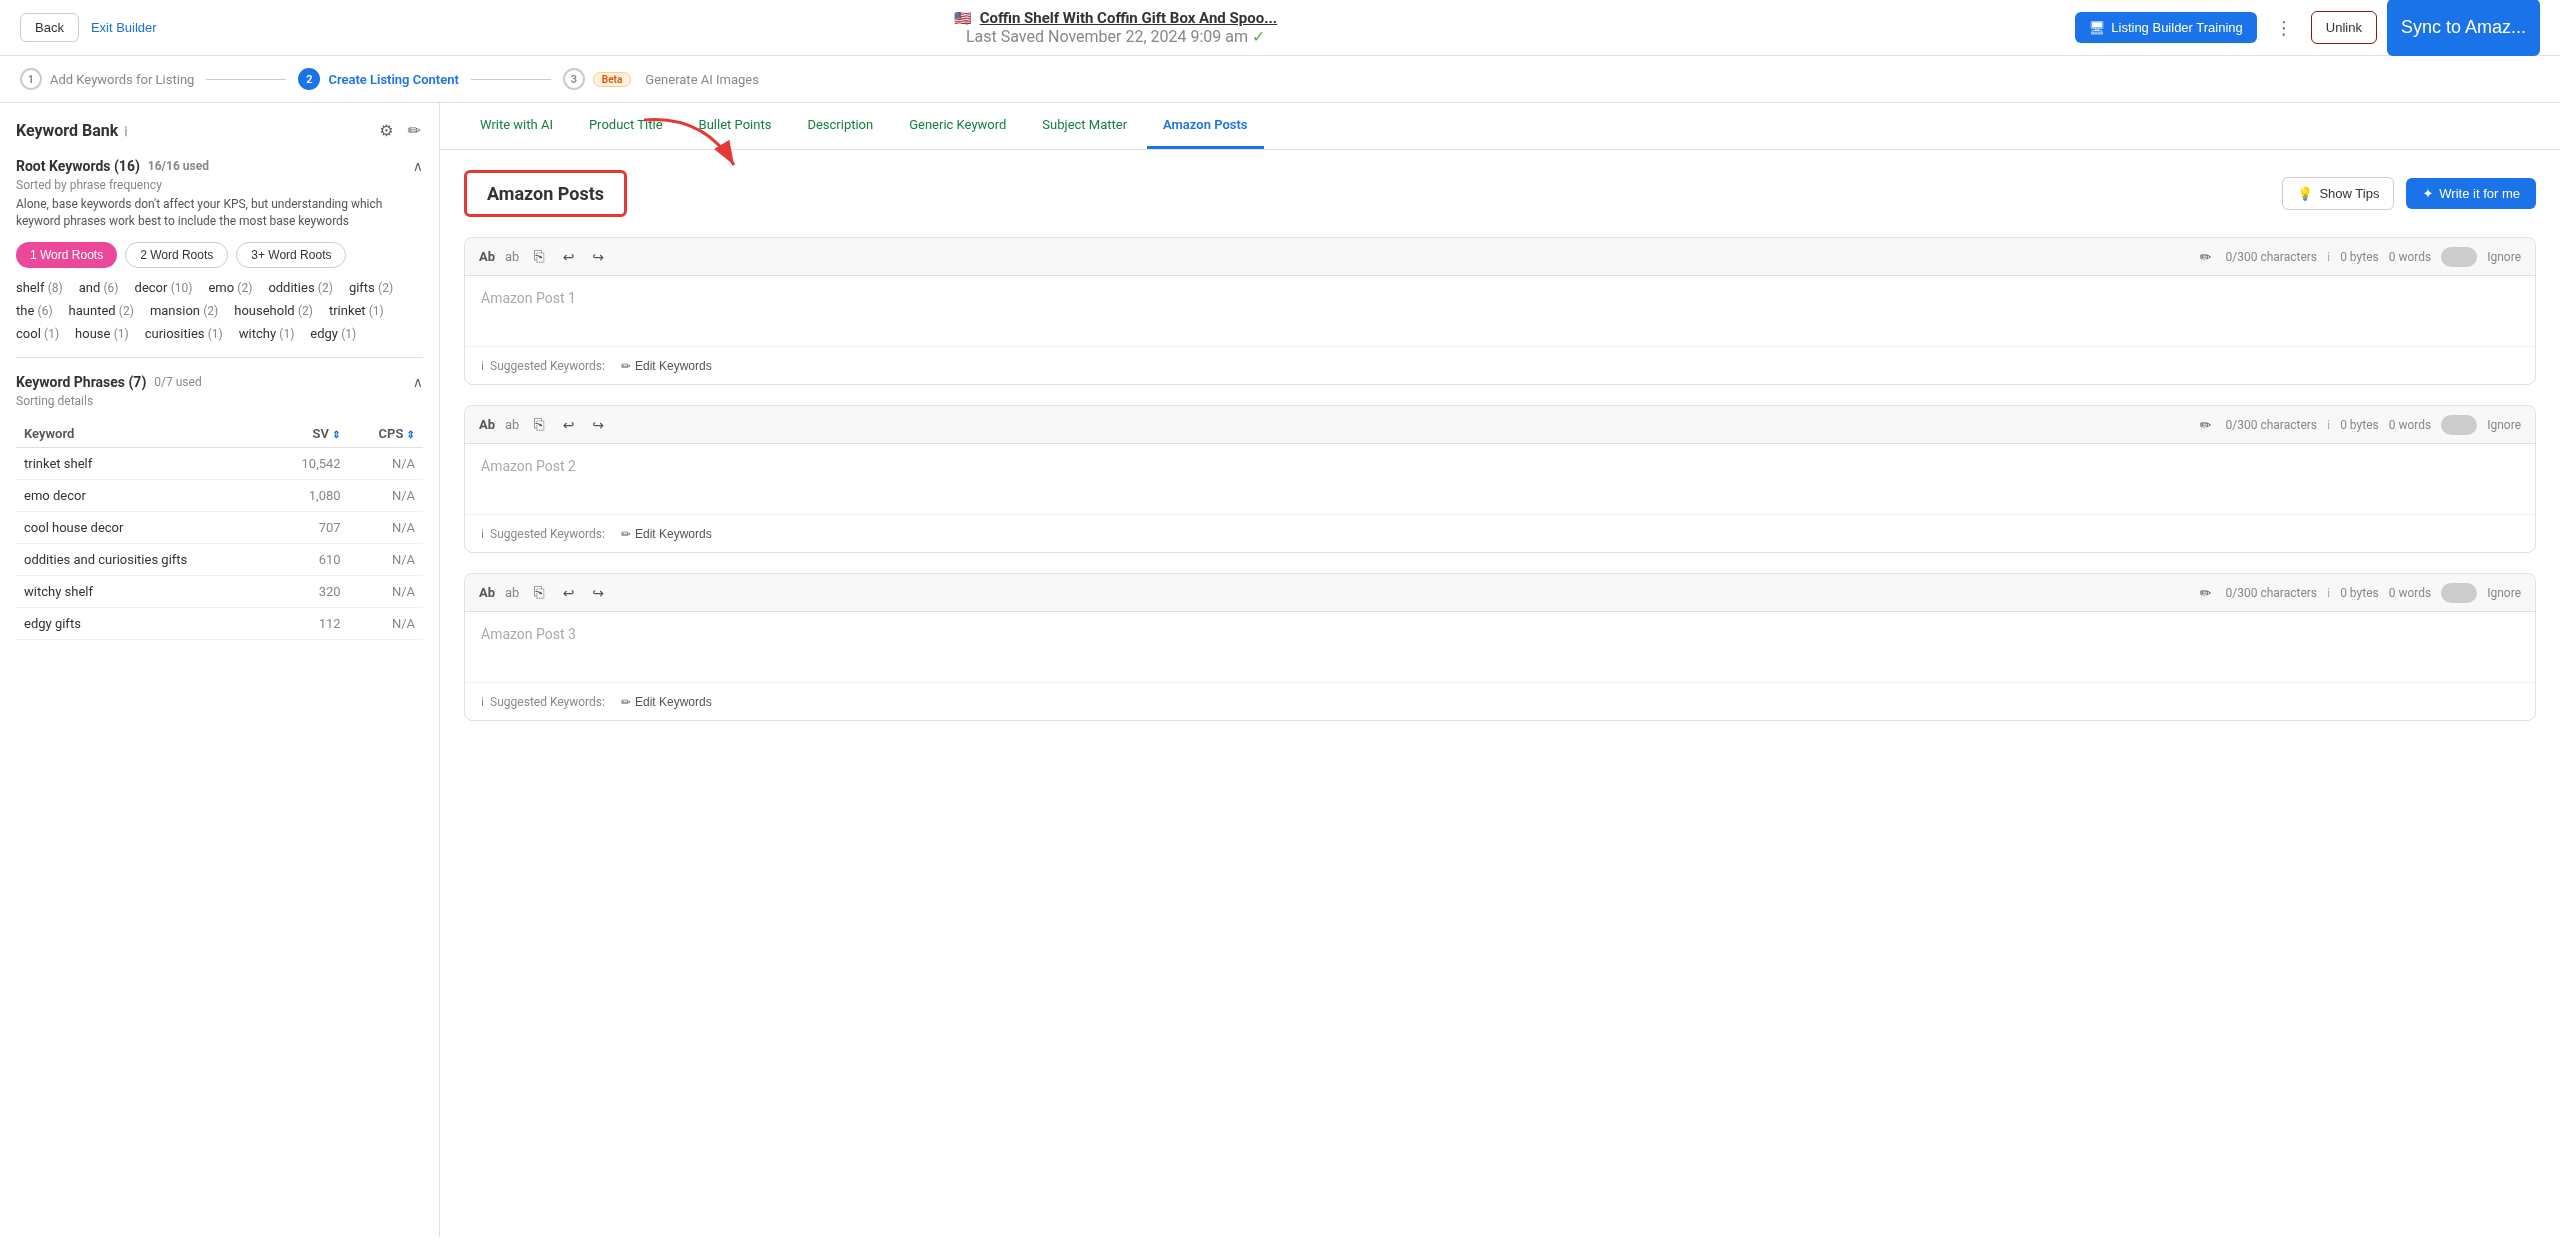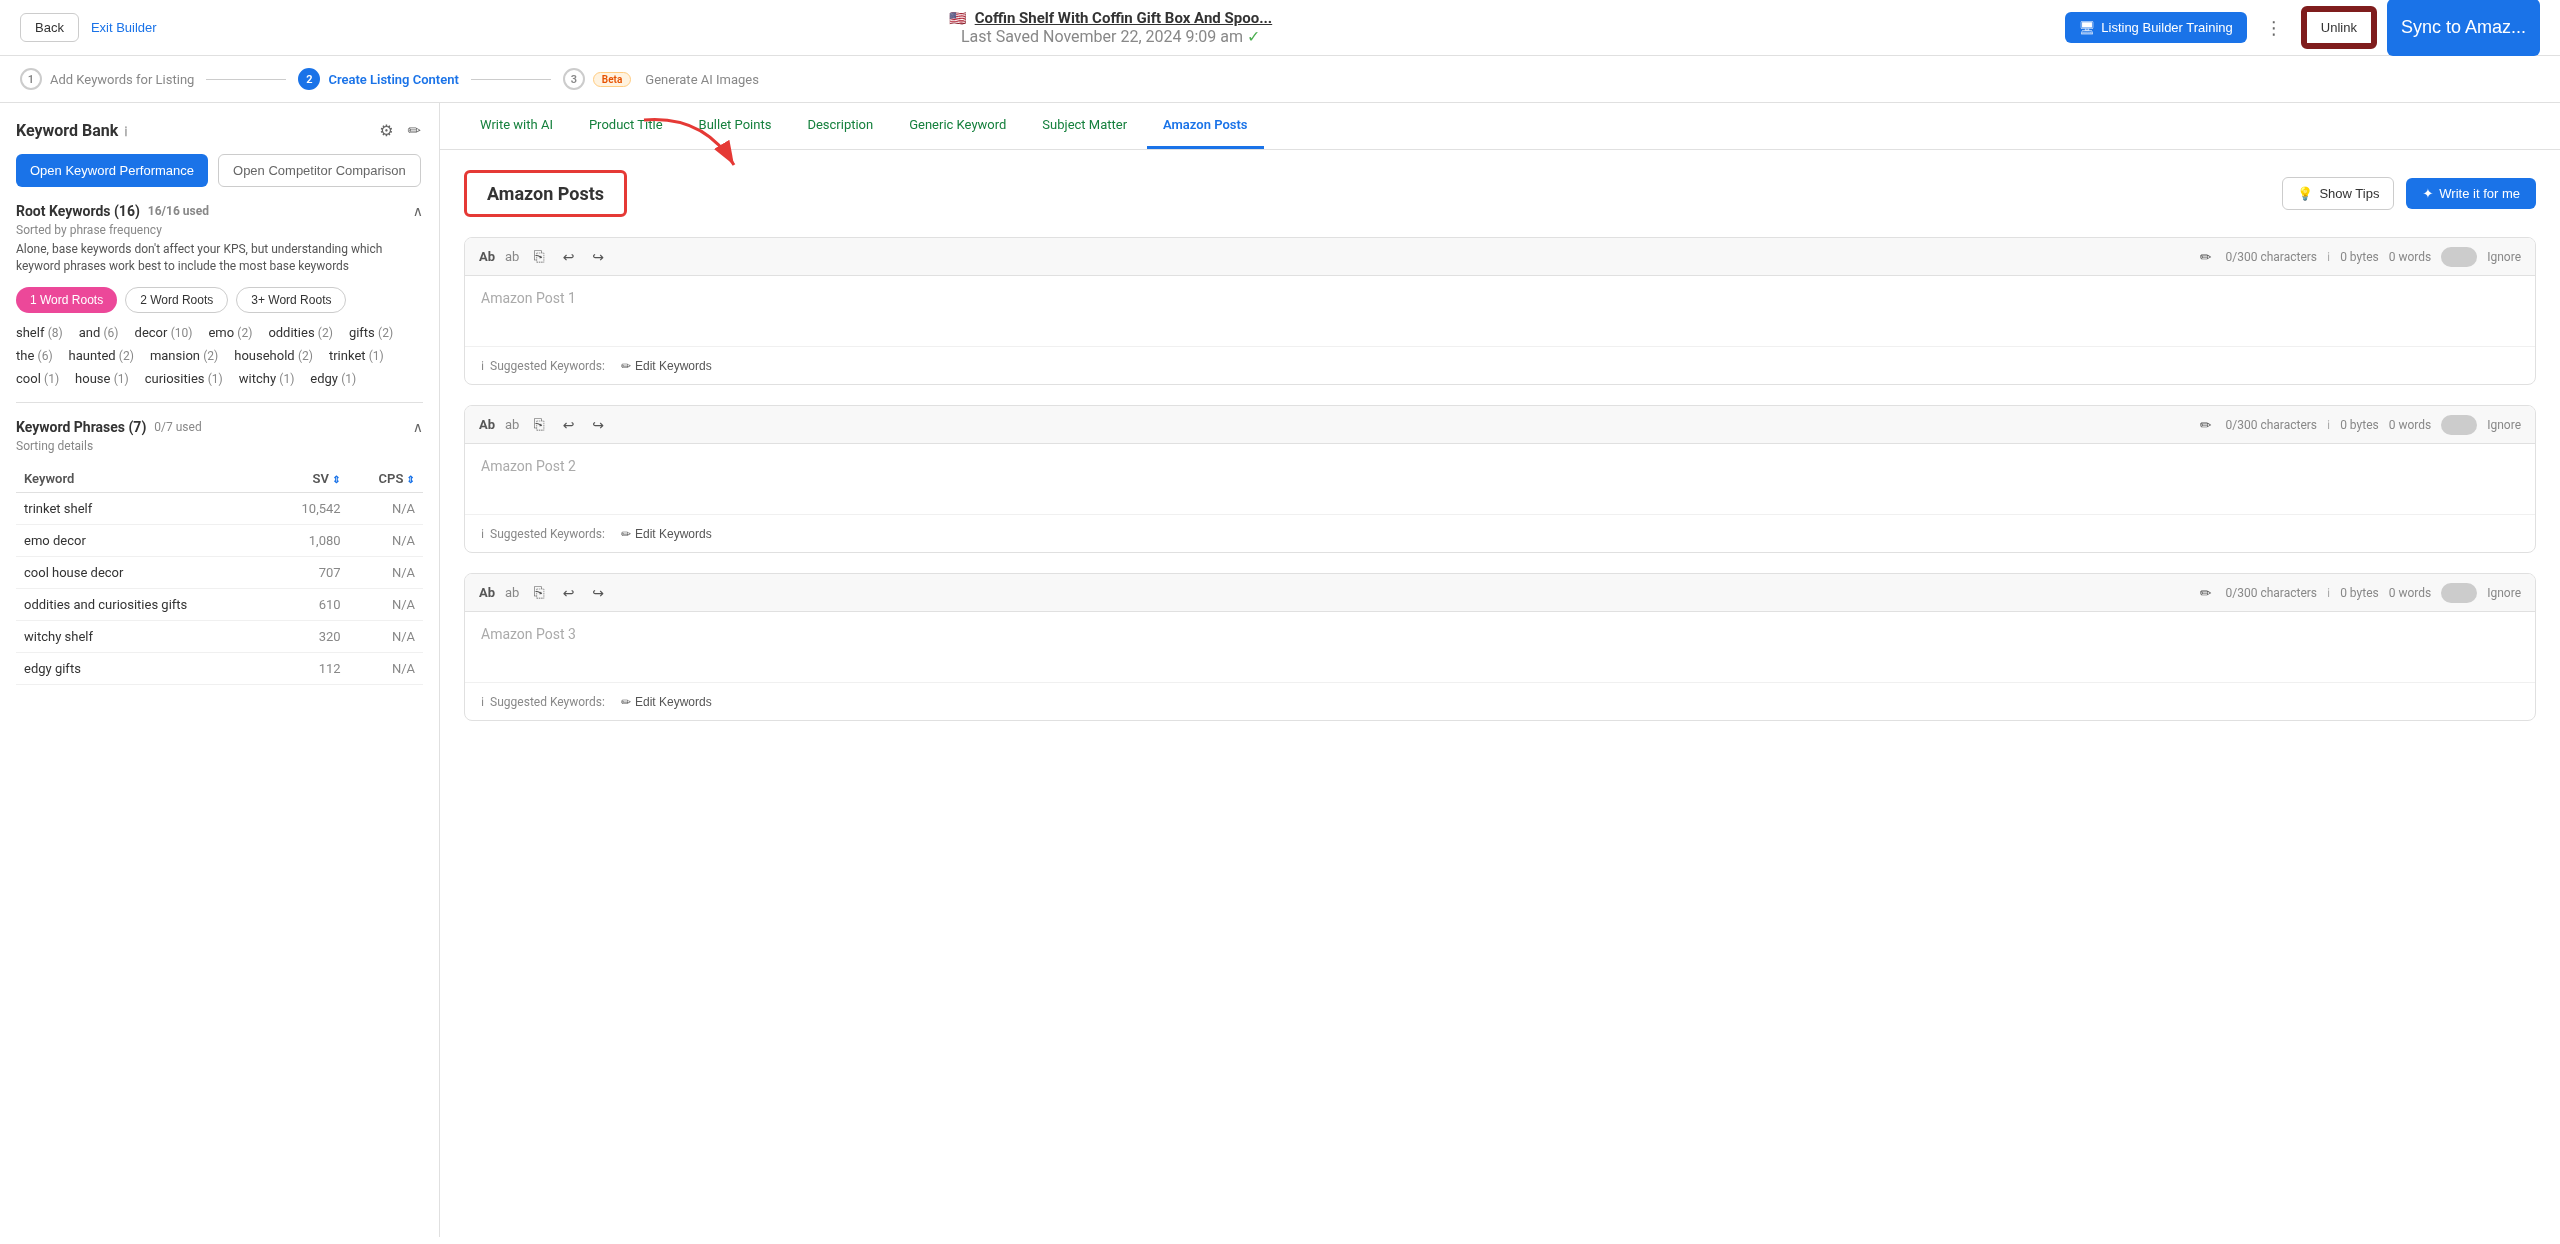--- a/index.html
+++ b/index.html
@@ -19,21 +19,21 @@
       border: 1px solid #ccc; border-radius: 6px; padding: 6px 14px;
       background: #fff; cursor: pointer; font-size: 13px; color: #333;
       data-interactable: true;
     }
     .btn-exit { color: #1a73e8; background: none; border: none; cursor: pointer; font-size: 13px; font-weight: 500; }
     .btn-training {
       background: #1a73e8; color: #fff; border: none; border-radius: 6px;
       padding: 8px 14px; cursor: pointer; font-size: 13px; display: flex; align-items: center; gap: 6px;
     }
     .btn-unlink {
-      border: 6px solid #7f1d1d; border-radius: 6px; padding: 8px 14px;
+      border: 1px solid #7f1d1d; border-radius: 6px; padding: 8px 14px;
       background: #fff; cursor: pointer; font-size: 13px; color: #333;
     }
     .btn-sync {
       background: #1a73e8; color: #fff; border: none; border-radius: 6px;
       padding: 18px 14px; cursor: pointer; font-size: 18px;
     }
     .btn-dots {
       background: none; border: none; cursor: pointer; font-size: 18px; color: #666; padding: 4px 8px;
     }
 
@@ -233,24 +233,20 @@
       <div class="sidebar-title" data-interactable="false">
         <span data-interactable="false">Keyword Bank</span>
         <span data-interactable="false" style="color:#aaa;font-size:13px;">ℹ</span>
       </div>
       <div class="sidebar-actions" data-interactable="false">
         <button class="icon-btn" data-interactable="true">⚙</button>
         <button class="icon-btn" data-interactable="true">✏</button>
       </div>
     </div>
 
-    <div style="display:flex;gap:10px;margin-bottom:16px;" data-interactable="false">
-      <button class="btn-open-keyword" data-interactable="true">Open Keyword Performance</button>
-      <button class="btn-open-competitor" data-interactable="true">Open Competitor Comparison</button>
-    </div>
 
     <div class="keyword-section" data-interactable="false">
       <div class="section-header" data-interactable="false">
         <div data-interactable="false" style="display:flex;align-items:center;gap:8px;">
           <span data-interactable="false">Root Keywords (16)</span>
           <span style="color:#888;font-size:12px;" data-interactable="false">16/16 used</span>
         </div>
         <button class="chevron" data-interactable="true">∧</button>
       </div>
       <div class="section-sub" data-interactable="false">Sorted by phrase frequency</div>

